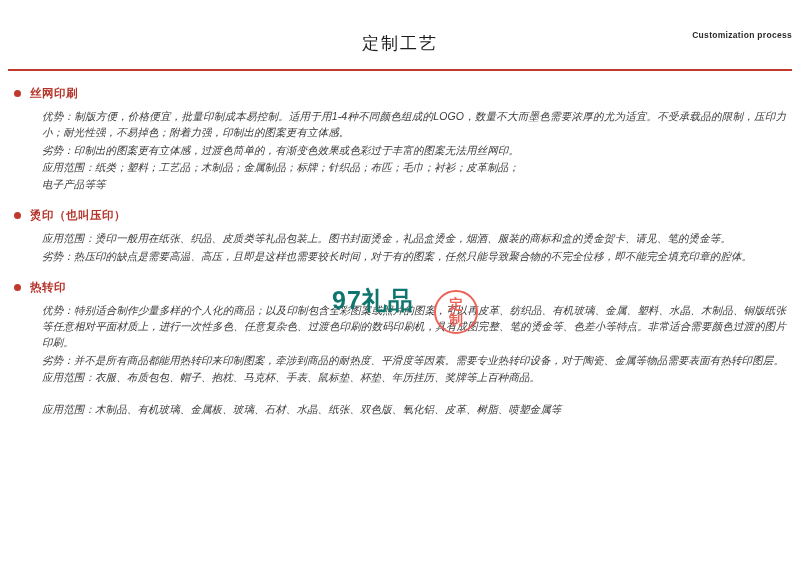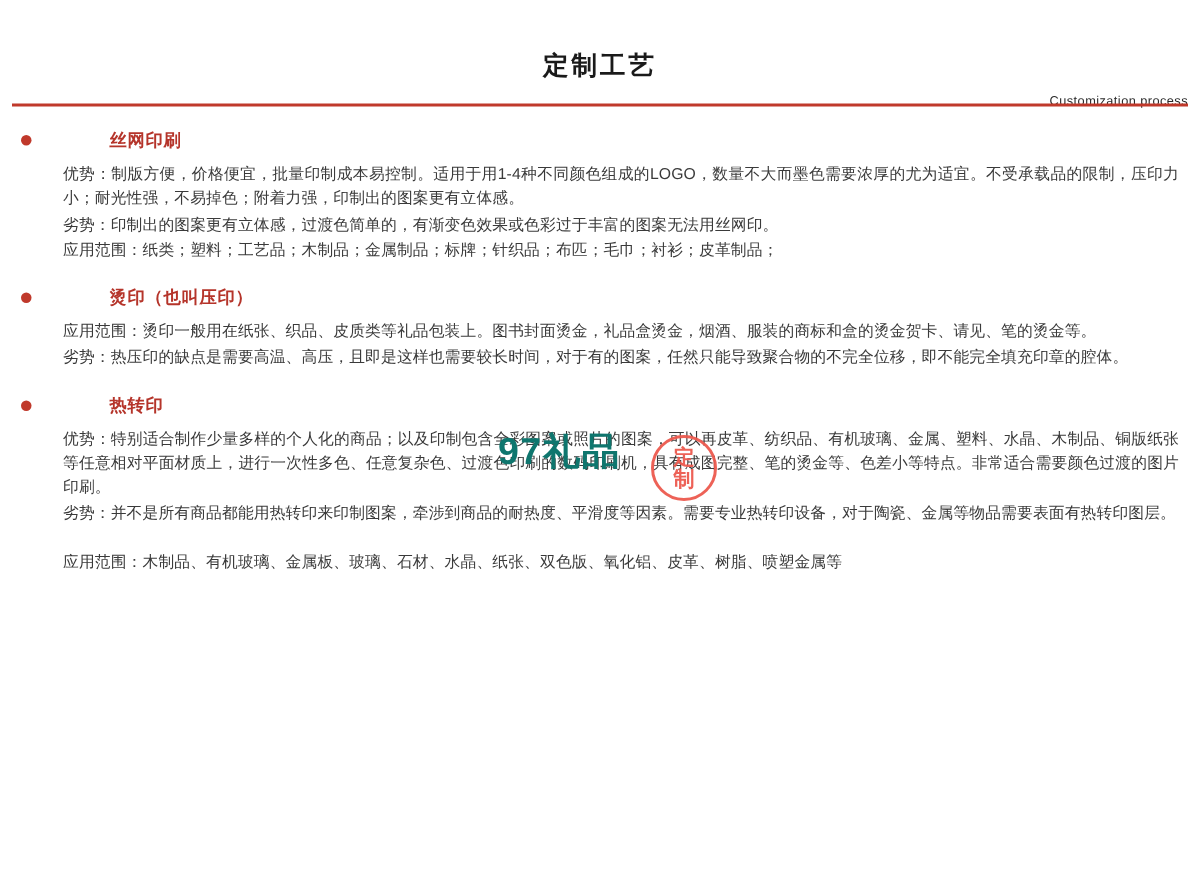--- a/index.html
+++ b/index.html
@@ -22,30 +22,30 @@
     position: relative;
     height: 72px;
   }
   .header-title {
     position: absolute;
     left: 0;
     right: 0;
     top: 32px;
     text-align: center;
     font-size: 17px;
-    font-weight: bold;
+    font-weight: normal;
     color: #1a1a1a;
     letter-spacing: 2px;
   }
   .header-sub {
     position: absolute;
     right: 8px;
-    top: 62px;
+    top: 30px;
     font-size: 8.5px;
-    font-weight: normal;
+    font-weight: bold;
     color: #2a2a2a;
     letter-spacing: 0.3px;
     margin-left: 26px;
   }
   .header-rule {
     position: absolute;
     left: 8px;
     right: 8px;
     top: 69px;
     height: 2px;
@@ -56,21 +56,20 @@
   .content {
     padding: 14px 14px 0 14px;
   }
   .section {
     margin-bottom: 16px;
   }
   .sec-head {
     display: flex;
     align-items: center;
     margin-bottom: 7px;
-    gap: 43px;
   }
   .bullet {
     width: 7px;
     height: 7px;
     border-radius: 50%;
     background: #c0392b;
     margin-right: 9px;
     flex: 0 0 auto;
   }
   .sec-title {
@@ -80,20 +79,21 @@
     letter-spacing: 0.5px;
   }
   .para {
     font-size: 10.5px;
     line-height: 1.55;
     color: #3a3a3a;
     margin: 0 0 1px 0;
     padding-left: 28px;
     text-align: justify;
     letter-spacing: 0.1px;
+    font-style: italic;
   }
   .para.cont {
     padding-left: 28px;
   }
 
   
   .watermark {
     position: absolute;
     left: 332px;
     top: 284px;
@@ -136,38 +136,40 @@
 <div class="content">
 
   <div class="section">
     <div class="sec-head">
       <span class="bullet"></span>
       <span class="sec-title">丝网印刷</span>
     </div>
     <p class="para">优势：制版方便，价格便宜，批量印制成本易控制。适用于用1-4种不同颜色组成的LOGO，数量不大而墨色需要浓厚的尤为适宜。不受承载品的限制，压印力小；耐光性强，不易掉色；附着力强，印制出的图案更有立体感。</p>
     <p class="para">劣势：印制出的图案更有立体感，过渡色简单的，有渐变色效果或色彩过于丰富的图案无法用丝网印。</p>
     <p class="para">应用范围：纸类；塑料；工艺品；木制品；金属制品；标牌；针织品；布匹；毛巾；衬衫；皮革制品；</p>
+    <p class="para cont">电子产品等等</p>
   </div>
 
   <div class="section">
     <div class="sec-head">
       <span class="bullet"></span>
       <span class="sec-title">烫印（也叫压印）</span>
     </div>
     <p class="para">应用范围：烫印一般用在纸张、织品、皮质类等礼品包装上。图书封面烫金，礼品盒烫金，烟酒、服装的商标和盒的烫金贺卡、请见、笔的烫金等。</p>
     <p class="para">劣势：热压印的缺点是需要高温、高压，且即是这样也需要较长时间，对于有的图案，任然只能导致聚合物的不完全位移，即不能完全填充印章的腔体。</p>
   </div>
 
   <div class="section">
     <div class="sec-head">
       <span class="bullet"></span>
       <span class="sec-title">热转印</span>
     </div>
     <p class="para">优势：特别适合制作少量多样的个人化的商品；以及印制包含全彩图案或照片的图案，可以再皮革、纺织品、有机玻璃、金属、塑料、水晶、木制品、铜版纸张等任意相对平面材质上，进行一次性多色、任意复杂色、过渡色印刷的数码印刷机，具有成图完整、笔的烫金等、色差小等特点。非常适合需要颜色过渡的图片印刷。</p>
     <p class="para">劣势：并不是所有商品都能用热转印来印制图案，牵涉到商品的耐热度、平滑度等因素。需要专业热转印设备，对于陶瓷、金属等物品需要表面有热转印图层。</p>
+    <p class="para">应用范围：衣服、布质包包、帽子、抱枕、马克杯、手表、鼠标垫、杯垫、年历挂历、奖牌等上百种商品。</p>
   </div>
 
   <div class="section">
     <p class="para">应用范围：木制品、有机玻璃、金属板、玻璃、石材、水晶、纸张、双色版、氧化铝、皮革、树脂、喷塑金属等</p>
   </div>
 
 </div>
 
 <div class="watermark">
   <span class="wm-text">97礼品</span>

